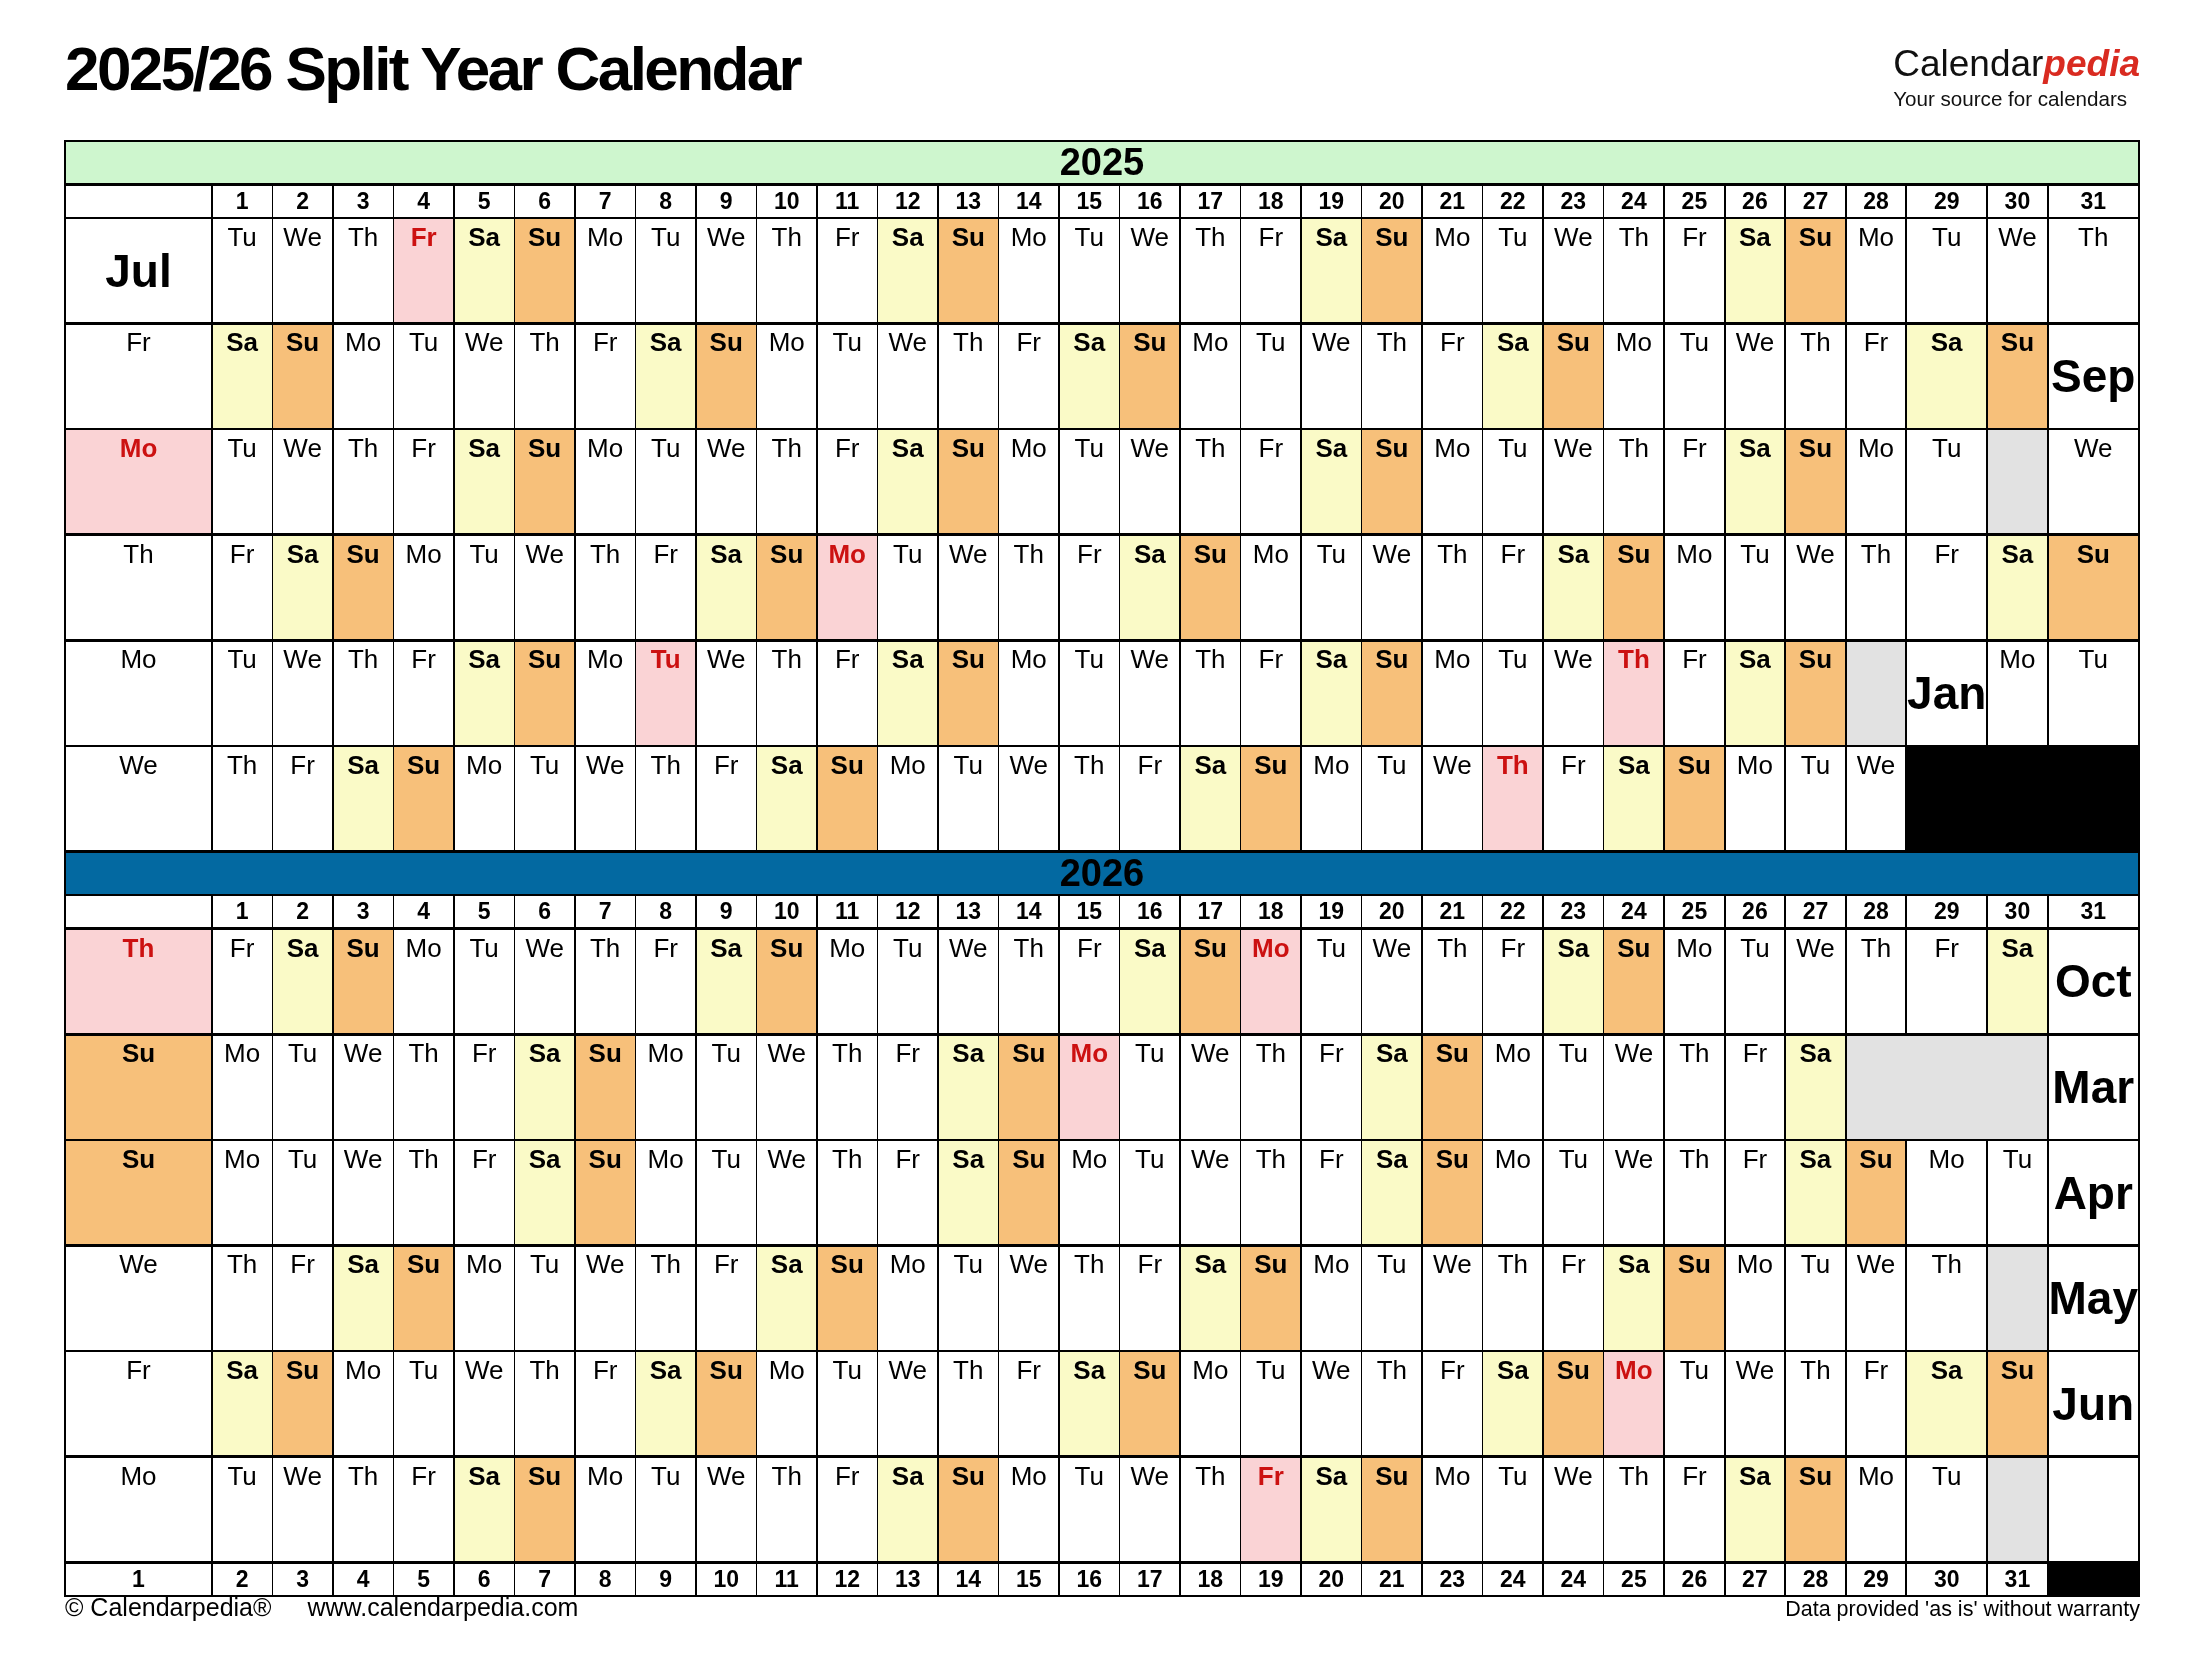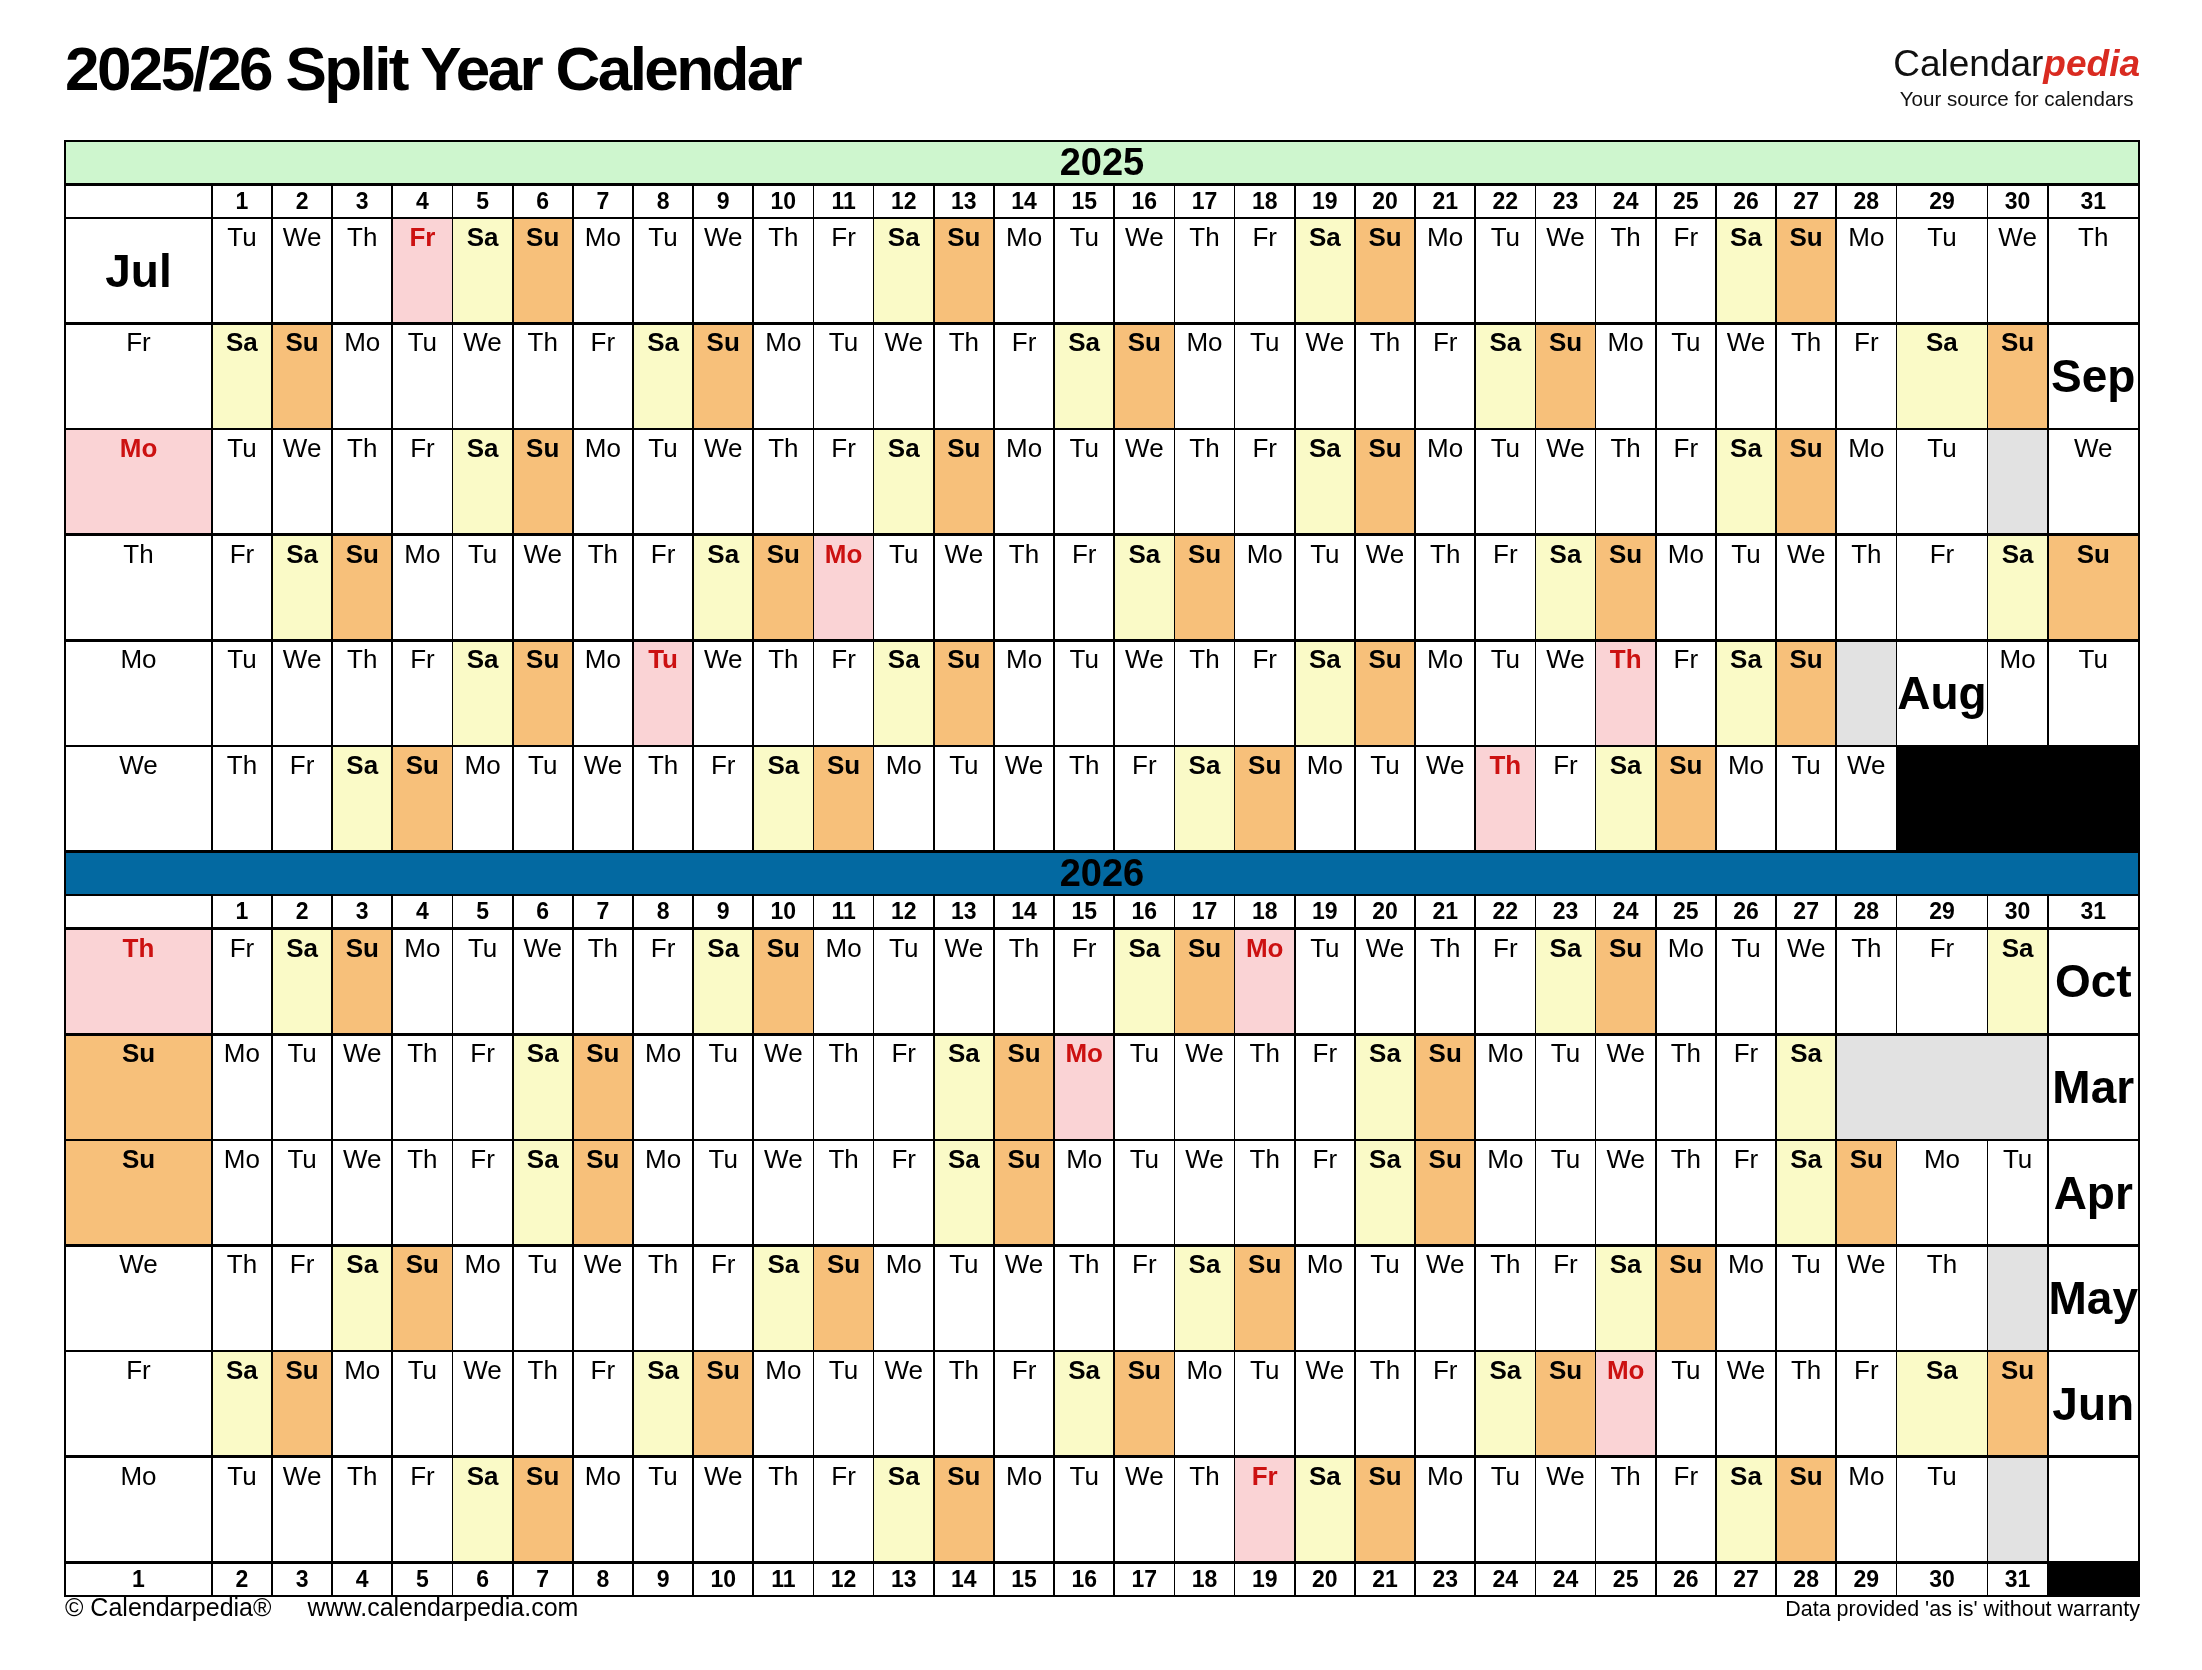--- a/index.html
+++ b/index.html
@@ -11,21 +11,21 @@
   }
   .page-title {
     position:absolute; left:65px; top:33px;
     font-size:62px; font-weight:bold; letter-spacing:-2.6px; color:#000;
     white-space:nowrap;
   }
   .logo { position:absolute; top:45px; right:63px; text-align:left; }
   .logo-brand { font-size:37px; line-height:1; white-space:nowrap; }
   .logo-brand .black { color:#111; }
   .logo-brand .red { color:#d92b21; font-weight:bold; font-style:italic; }
-  .logo-tagline { font-size:20.6px; color:#111; margin-top:5.2px; white-space:nowrap;text-align:center; }
+  .logo-tagline { font-size:20.6px; color:#111; margin-top:5.2px; white-space:nowrap; }
 
   .cal {
     position:absolute; left:64px; top:140px; width:2076px;
     display:grid;
     grid-template-columns:145px repeat(31, 1fr);
     grid-template-rows:41px 31px repeat(6,103px) 41px 31px repeat(6,103px) 31px;
     background:#000; column-gap:1.7px; row-gap:2.6px;
     border:2.6px solid #000;
   }
   .cell { background:#fff; }
@@ -256,21 +256,21 @@
       <div class="cell day sa" style="background: rgb(250, 250, 199);">Sa</div>
       <div class="cell day su" style="background: rgb(247, 192, 122);">Su</div>
       <div class="cell day" style="background: rgb(255, 255, 255);">Mo</div>
       <div class="cell day" style="background: rgb(255, 255, 255);">Tu</div>
       <div class="cell day" style="background: rgb(255, 255, 255);">We</div>
       <div class="cell day hol" style="background: rgb(250, 211, 213); color: rgb(204, 17, 17);">Th</div>
       <div class="cell day" style="background: rgb(255, 255, 255);">Fr</div>
       <div class="cell day sa" style="background: rgb(250, 250, 199);">Sa</div>
       <div class="cell day su" style="background: rgb(247, 192, 122);">Su</div>
       <div class="cell day off" style="background: rgb(226, 226, 226); grid-column: span 1;"></div>
-      <div class="cell mname">Aug</div>
+      <div class="cell mname">Jan</div>
       <div class="cell day" style="background: rgb(255, 255, 255);">Mo</div>
       <div class="cell day" style="background: rgb(255, 255, 255);">Tu</div>
       <div class="cell day" style="background: rgb(255, 255, 255);">We</div>
       <div class="cell day" style="background: rgb(255, 255, 255);">Th</div>
       <div class="cell day" style="background: rgb(255, 255, 255);">Fr</div>
       <div class="cell day sa" style="background: rgb(250, 250, 199);">Sa</div>
       <div class="cell day su" style="background: rgb(247, 192, 122);">Su</div>
       <div class="cell day" style="background: rgb(255, 255, 255);">Mo</div>
       <div class="cell day" style="background: rgb(255, 255, 255);">Tu</div>
       <div class="cell day" style="background: rgb(255, 255, 255);">We</div>

